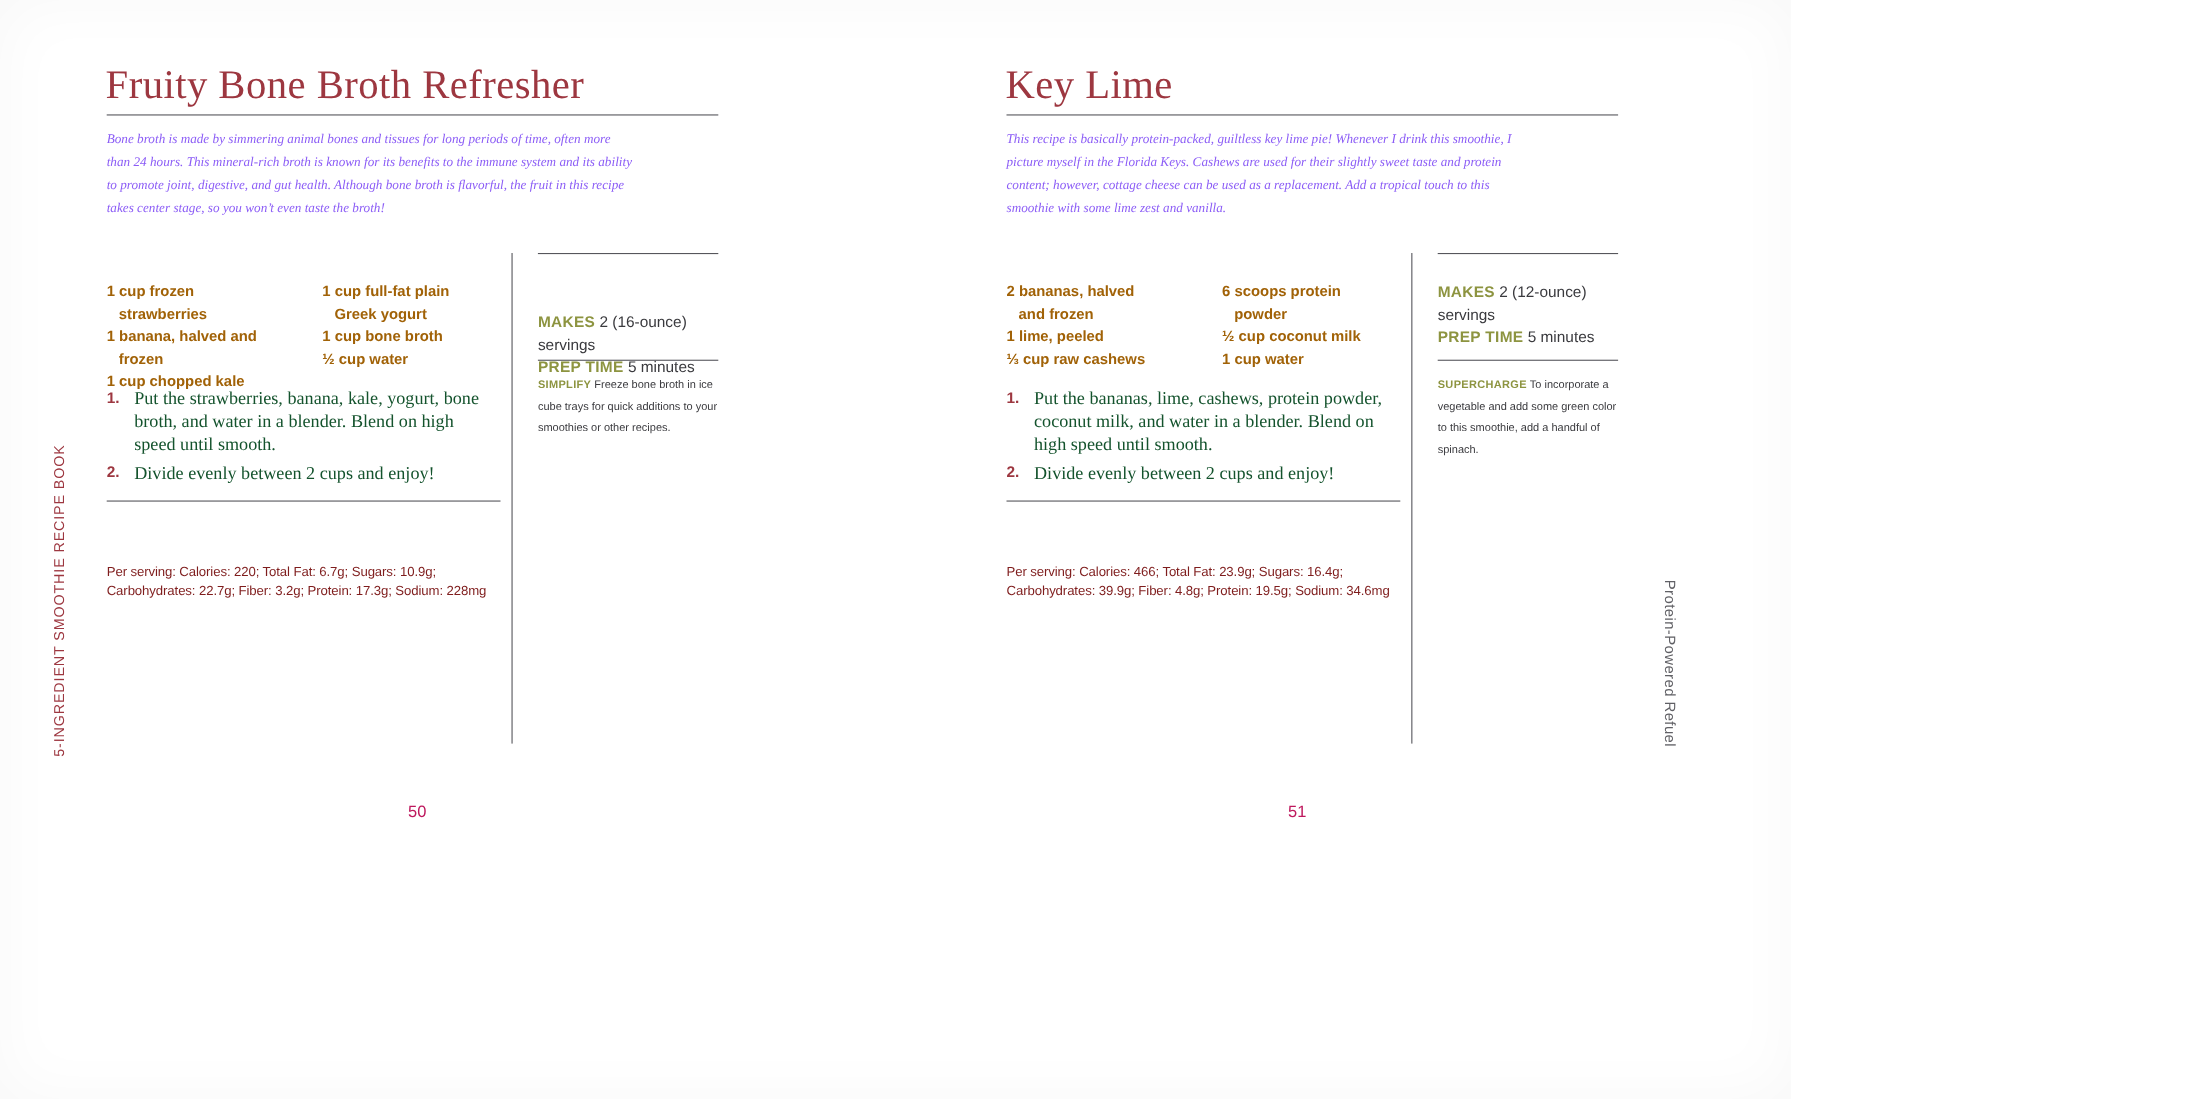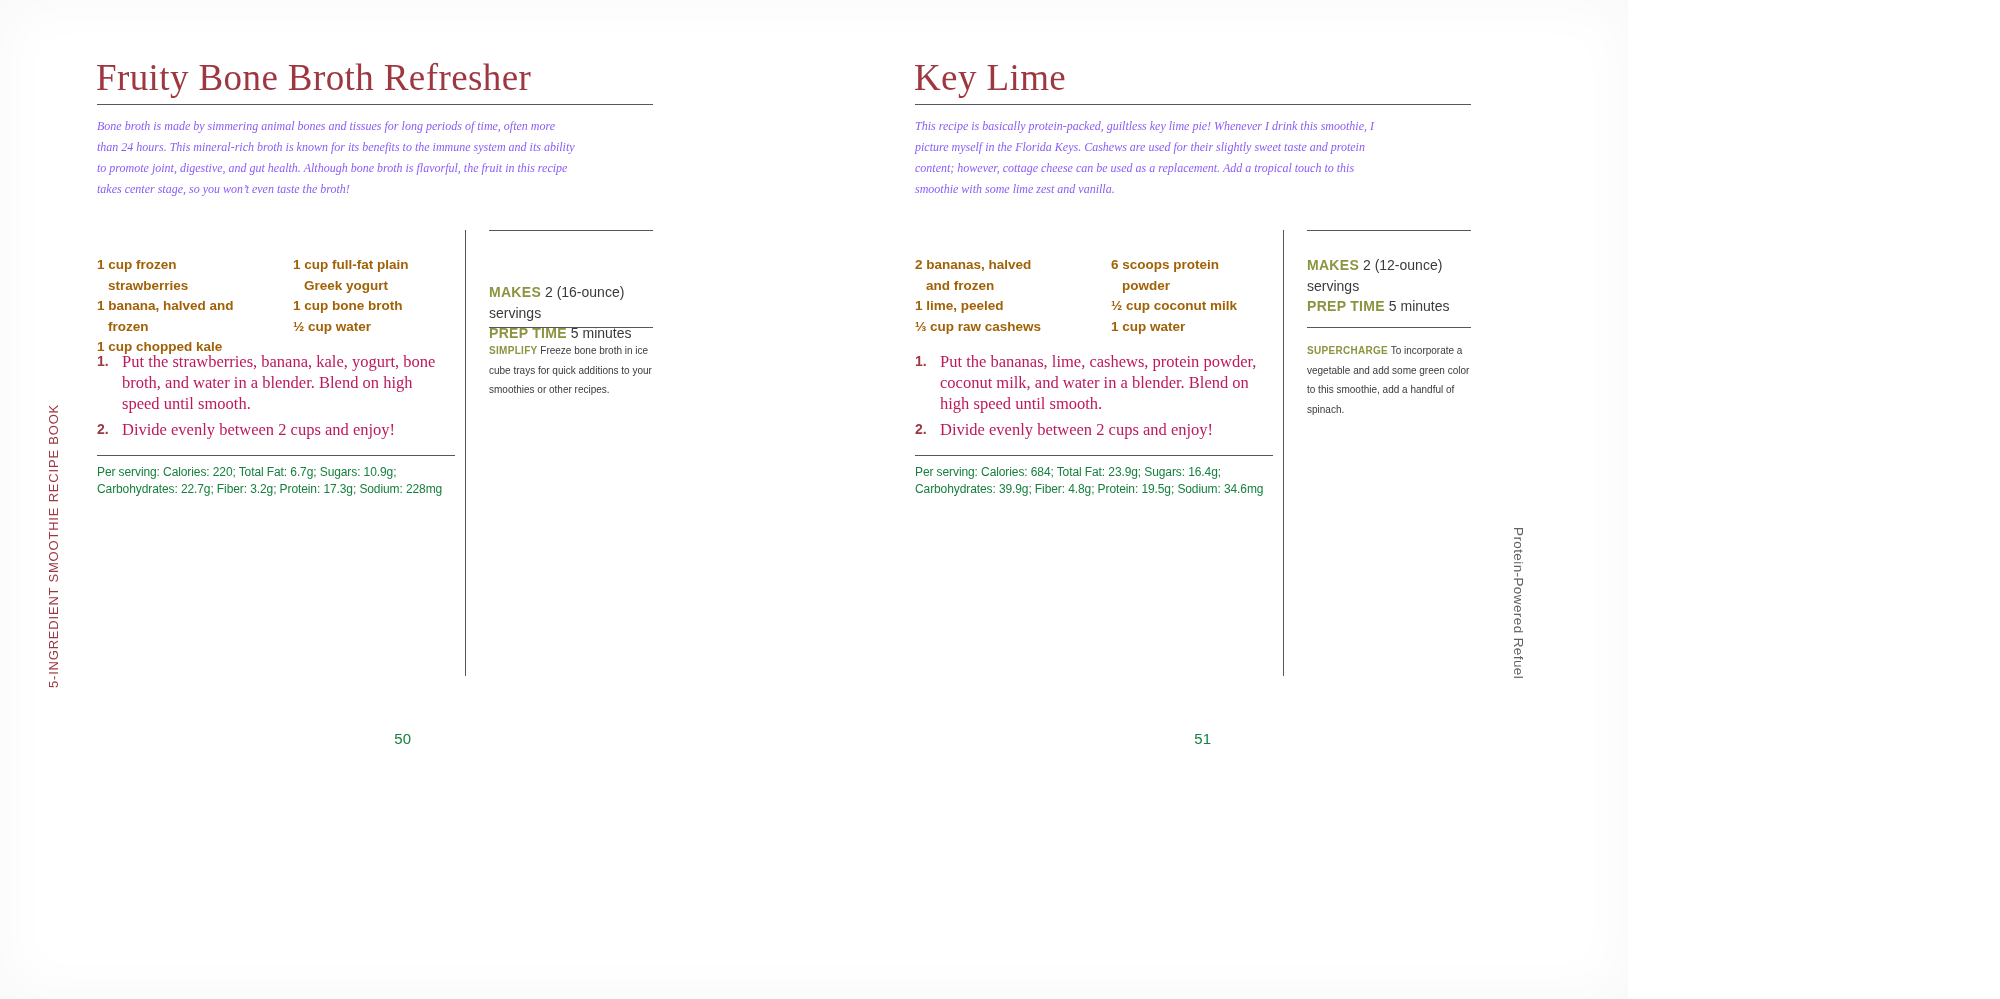--- a/index.html
+++ b/index.html
@@ -27,24 +27,24 @@
   .meta { font-size:14px; line-height:20.5px; color:#3a3a3e; }
   .olive { color:#8d9440; font-weight:bold; letter-spacing:0.3px; }
   .tip { font-size:10px; line-height:19.5px; color:#3a3a3e; }
   .step { display:flex; margin-bottom:5px; }
   .step-num {
     width:25px; flex:0 0 25px; color:#9d3740; font-weight:bold;
     font-size:14px; line-height:21px;
   }
   .step-text {
     font-family:"Liberation Serif", serif; font-size:16.5px; line-height:21px;
-    color:#be185d;
+    color:#14532d;
   }
-  .nutrition { font-size:12px; line-height:17px; color:#15803d; letter-spacing:-0.1px; }
-  .pagenum { font-size:15px; color:#15803d; width:40px; text-align:right; }
+  .nutrition { font-size:12px; line-height:17px; color:#7f1d1d; letter-spacing:-0.1px;margin-top:48px; }
+  .pagenum { font-size:15px; color:#be185d; width:40px; text-align:left; }
   .spine-left {
     color:#9d3740; font-size:13px; letter-spacing:0.8px; white-space:nowrap;
     transform:rotate(-90deg); transform-origin:left top;
   }
   .spine-right {
     color:#606065; font-size:13.5px; letter-spacing:0.4px; white-space:nowrap;
     transform:rotate(90deg); transform-origin:left top;
   }
 </style>
 </head>
@@ -128,21 +128,21 @@
         <span class="step-num">1.</span>
         <span class="step-text">Put the bananas, lime, cashews, protein powder, coconut milk, and water in a blender. Blend on high speed until smooth.</span>
       </div>
       <div class="step">
         <span class="step-num">2.</span>
         <span class="step-text">Divide evenly between 2 cups and enjoy!</span>
       </div>
     </div>
 
     <div class="abs rule-h" style="left:915px; top:455px; width:358px;"></div>
-    <div class="abs nutrition" style="left:915px; top:464px; width:380px;">Per serving: Calories: 684; Total Fat: 23.9g; Sugars: 16.4g; Carbohydrates: 39.9g; Fiber: 4.8g; Protein: 19.5g; Sodium: 34.6mg</div>
+    <div class="abs nutrition" style="left:915px; top:464px; width:380px;">Per serving: Calories: 466; Total Fat: 23.9g; Sugars: 16.4g; Carbohydrates: 39.9g; Fiber: 4.8g; Protein: 19.5g; Sodium: 34.6mg</div>
 
     <div class="abs pagenum" style="left:1171px; top:730px;">51</div>
   </div>
 
   <div class="abs spine-left" style="left:46px; top:688px;">5-INGREDIENT SMOOTHIE RECIPE BOOK</div>
   <div class="abs spine-right" style="left:1526px; top:527px;">Protein-Powered Refuel</div>
 
 </div>
 
 </body></html>

